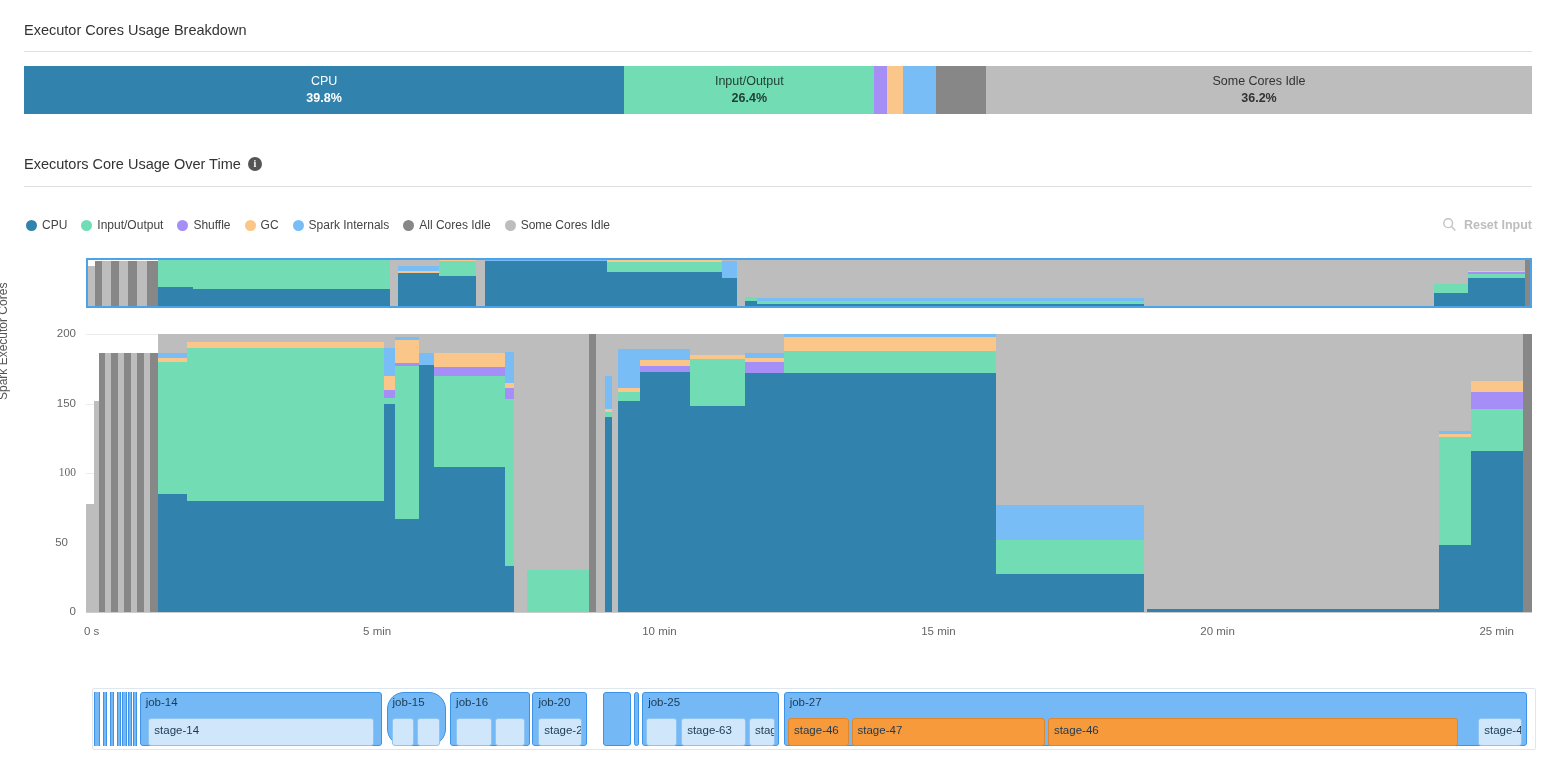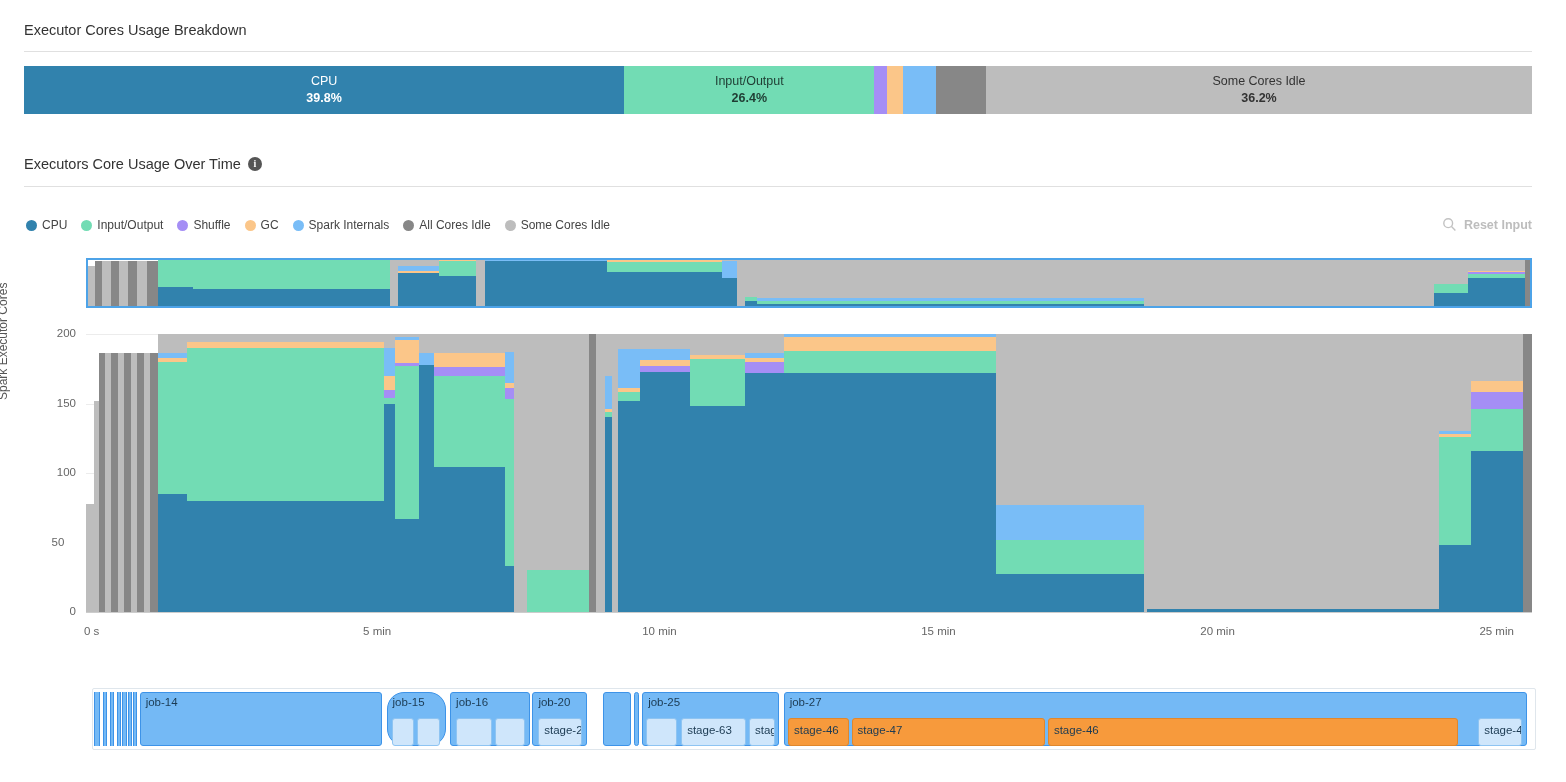--- a/index.html
+++ b/index.html
@@ -527,22 +527,22 @@
       <div class="seg" style="background: rgb(251, 198, 137); bottom: 219.62px; height: 11.12px;"></div>
       <div class="seg" style="background: rgb(189, 189, 189); bottom: 230.74px; height: 47.26px;"></div>
     </div>
     <div class="col" style="left: 99.4%; width: 0.6%;">
       <div class="seg" style="background: rgb(135, 135, 135); bottom: 0px; height: 278px;"></div>
     </div>
   </div>
 <div id="xaxis-line"></div>
 <div id="yticks-host">
     <div class="ytick" style="top: 605px; left: 16px; right: auto;">0</div>
-    <div class="ytick" style="top: 535.5px; left: 28px; right: auto; text-align: center;">50</div>
-    <div class="ytick" style="top: 466px; left: 16px; right: auto;">100</div>
+    <div class="ytick" style="top: 535.5px; left: 8px; right: auto;">50</div>
+    <div class="ytick" style="top: 466px; left: 16px; right: auto; font-family: Liberation Serif, serif;">100</div>
     <div class="ytick" style="top: 396.5px; left: 16px; right: auto;">150</div>
     <div class="ytick" style="top: 327px; left: 16px; right: auto;">200</div>
   </div>
 <div id="xticks-host">
     <div class="xtick" style="left: 84px;">0 s</div>
     <div class="xtick" style="left: 363.078px;">5 min</div>
     <div class="xtick" style="left: 642.156px;">10 min</div>
     <div class="xtick" style="left: 921.234px;">15 min</div>
     <div class="xtick" style="left: 1200.31px;">20 min</div>
     <div class="xtick" style="left: 1479.39px;">25 min</div>
@@ -569,20 +569,23 @@
       <div class="job-label">job-20</div>
     </div>
     <div class="job-box" style="left: 35.4%; width: 1.9%;"></div>
     <div class="job-box" style="left: 37.5%; width: 0.4%;"></div>
     <div class="job-box" style="left: 38.1%; width: 9.5%;">
       <div class="job-label">job-25</div>
     </div>
     <div class="job-box" style="left: 47.9%; width: 51.5%;">
       <div class="job-label">job-27</div>
     </div>
+    <div class="stage-box" style="left: 3.9%; width: 15.6%;">
+      <div class="stage-label">stage-14</div>
+    </div>
     <div class="stage-box" style="left: 20.8%; width: 1.5%;"></div>
     <div class="stage-box" style="left: 22.5%; width: 1.6%;"></div>
     <div class="stage-box" style="left: 25.2%; width: 2.5%;"></div>
     <div class="stage-box" style="left: 27.9%; width: 2.1%;"></div>
     <div class="stage-box" style="left: 30.9%; width: 3%;">
       <div class="stage-label">stage-29</div>
     </div>
     <div class="stage-box" style="left: 38.4%; width: 2.1%;"></div>
     <div class="stage-box" style="left: 40.8%; width: 4.5%;">
       <div class="stage-label">stage-63</div>

